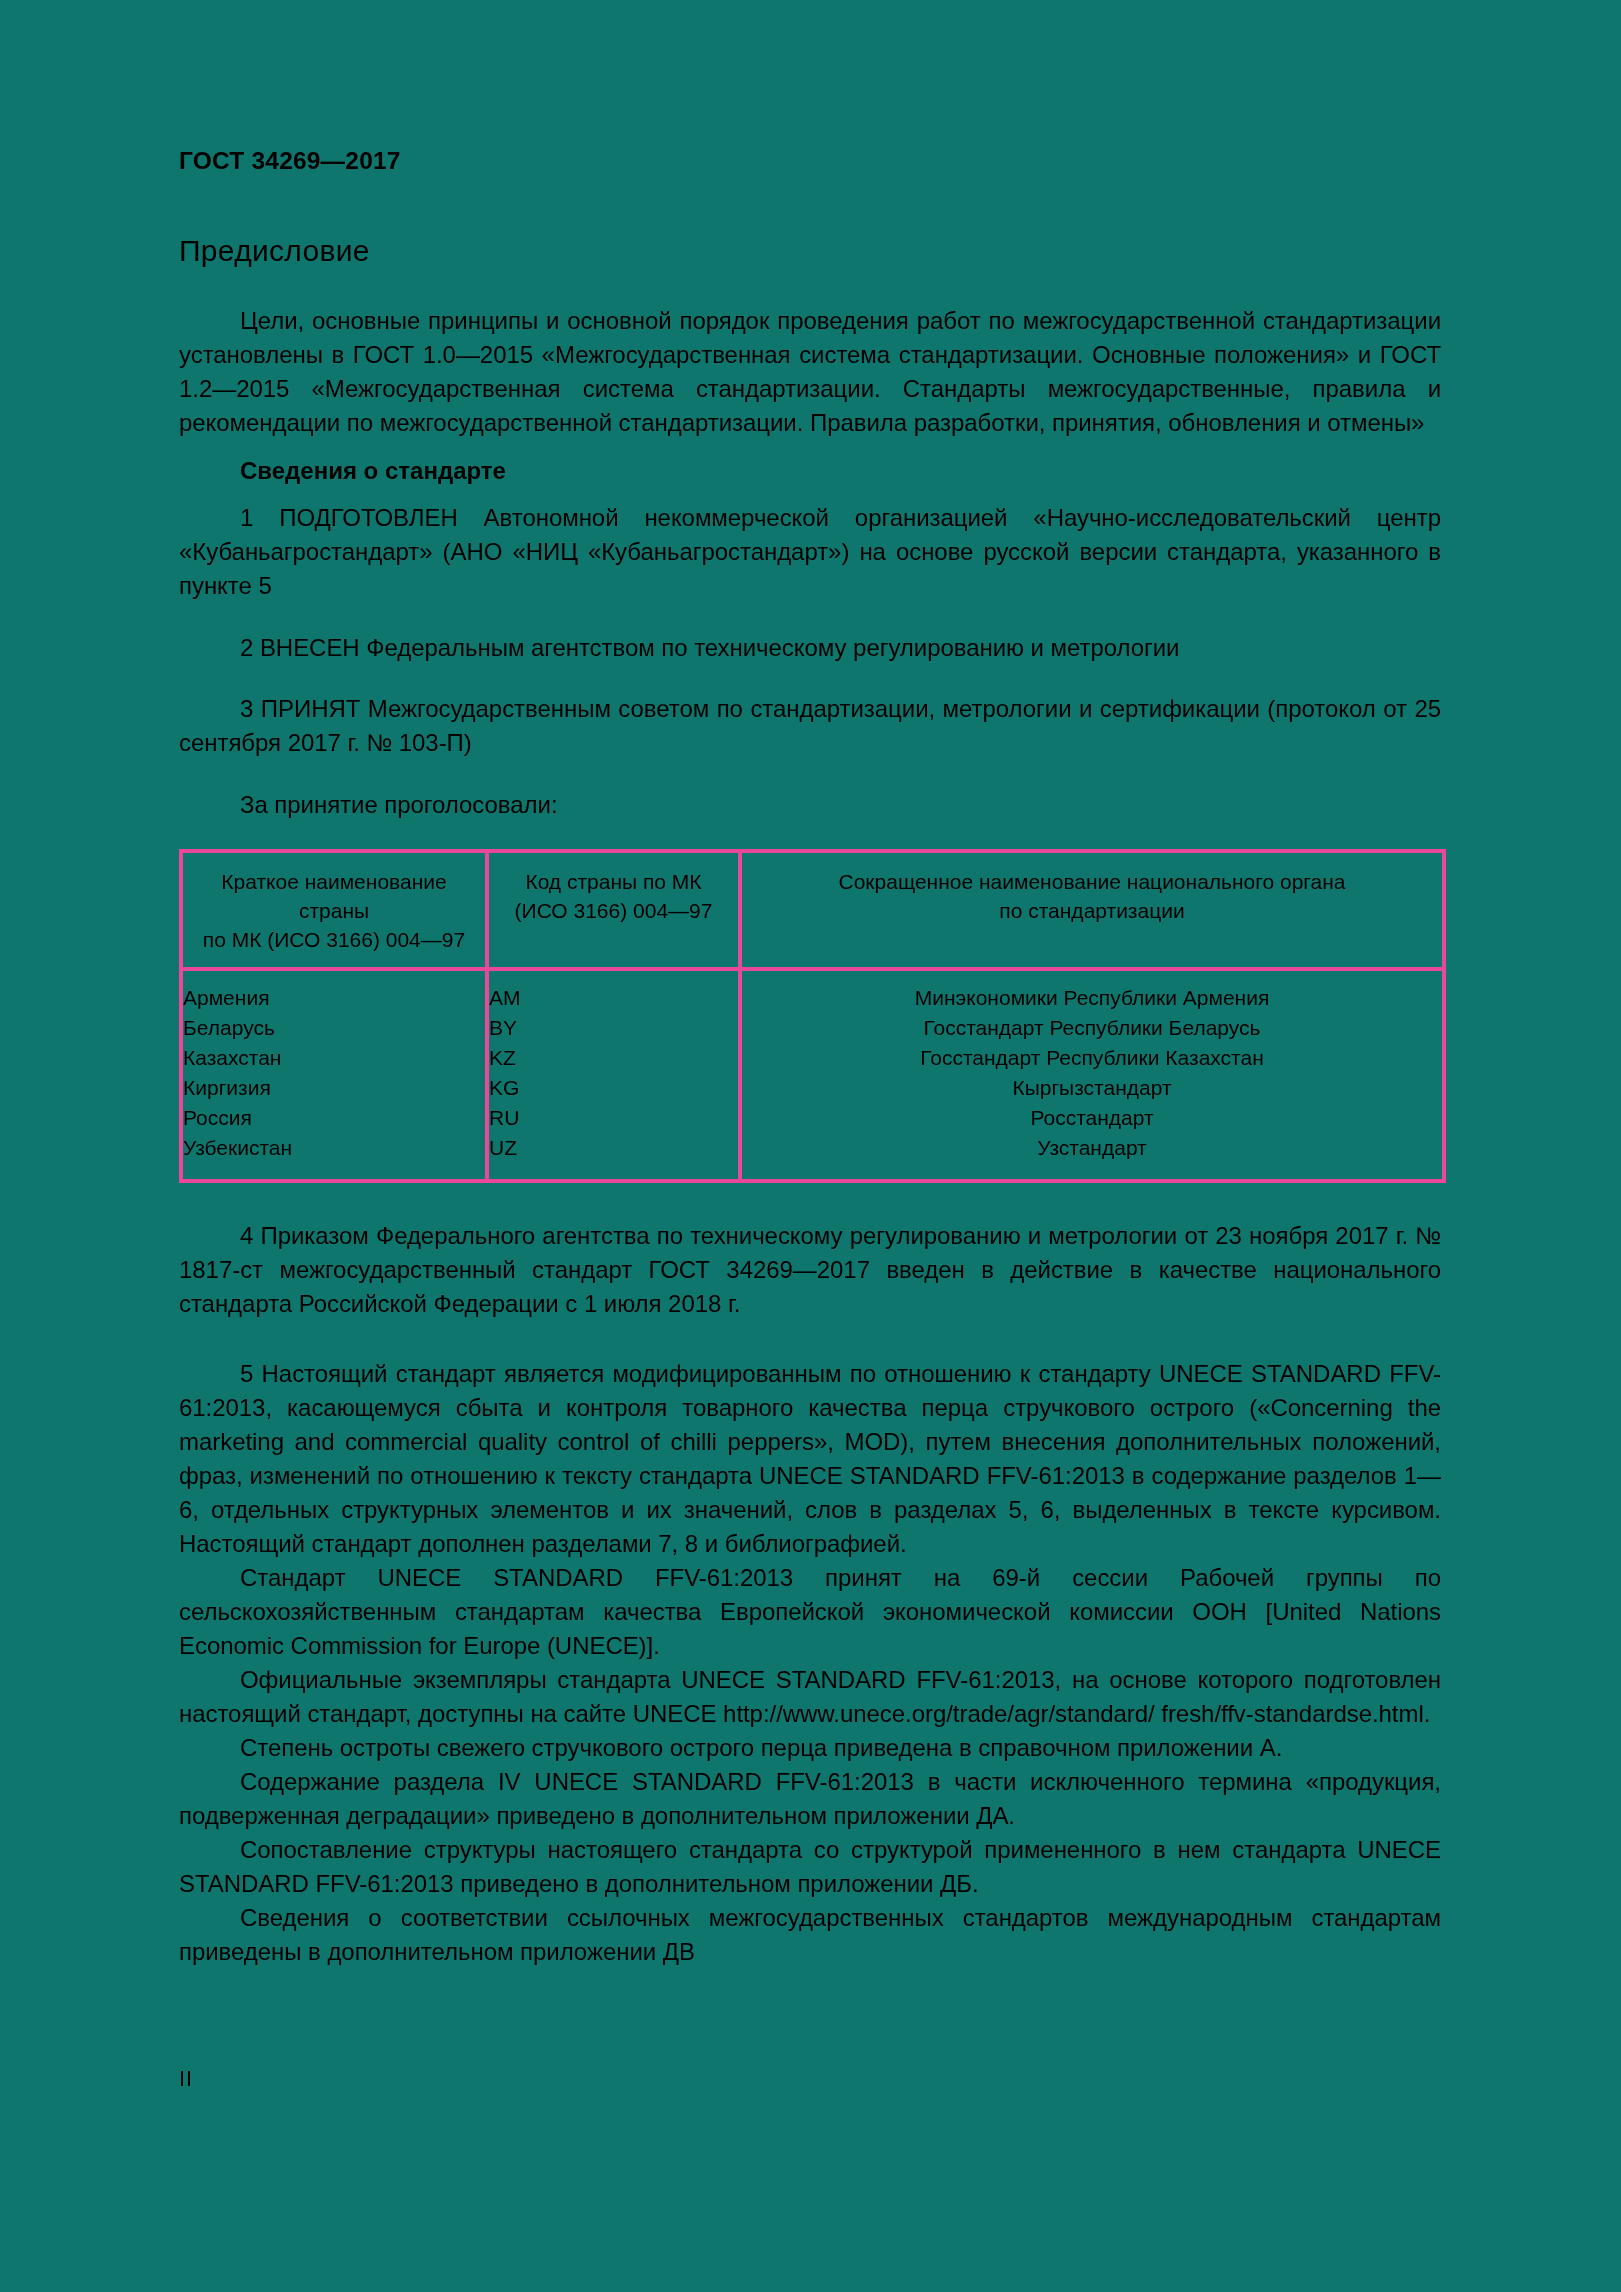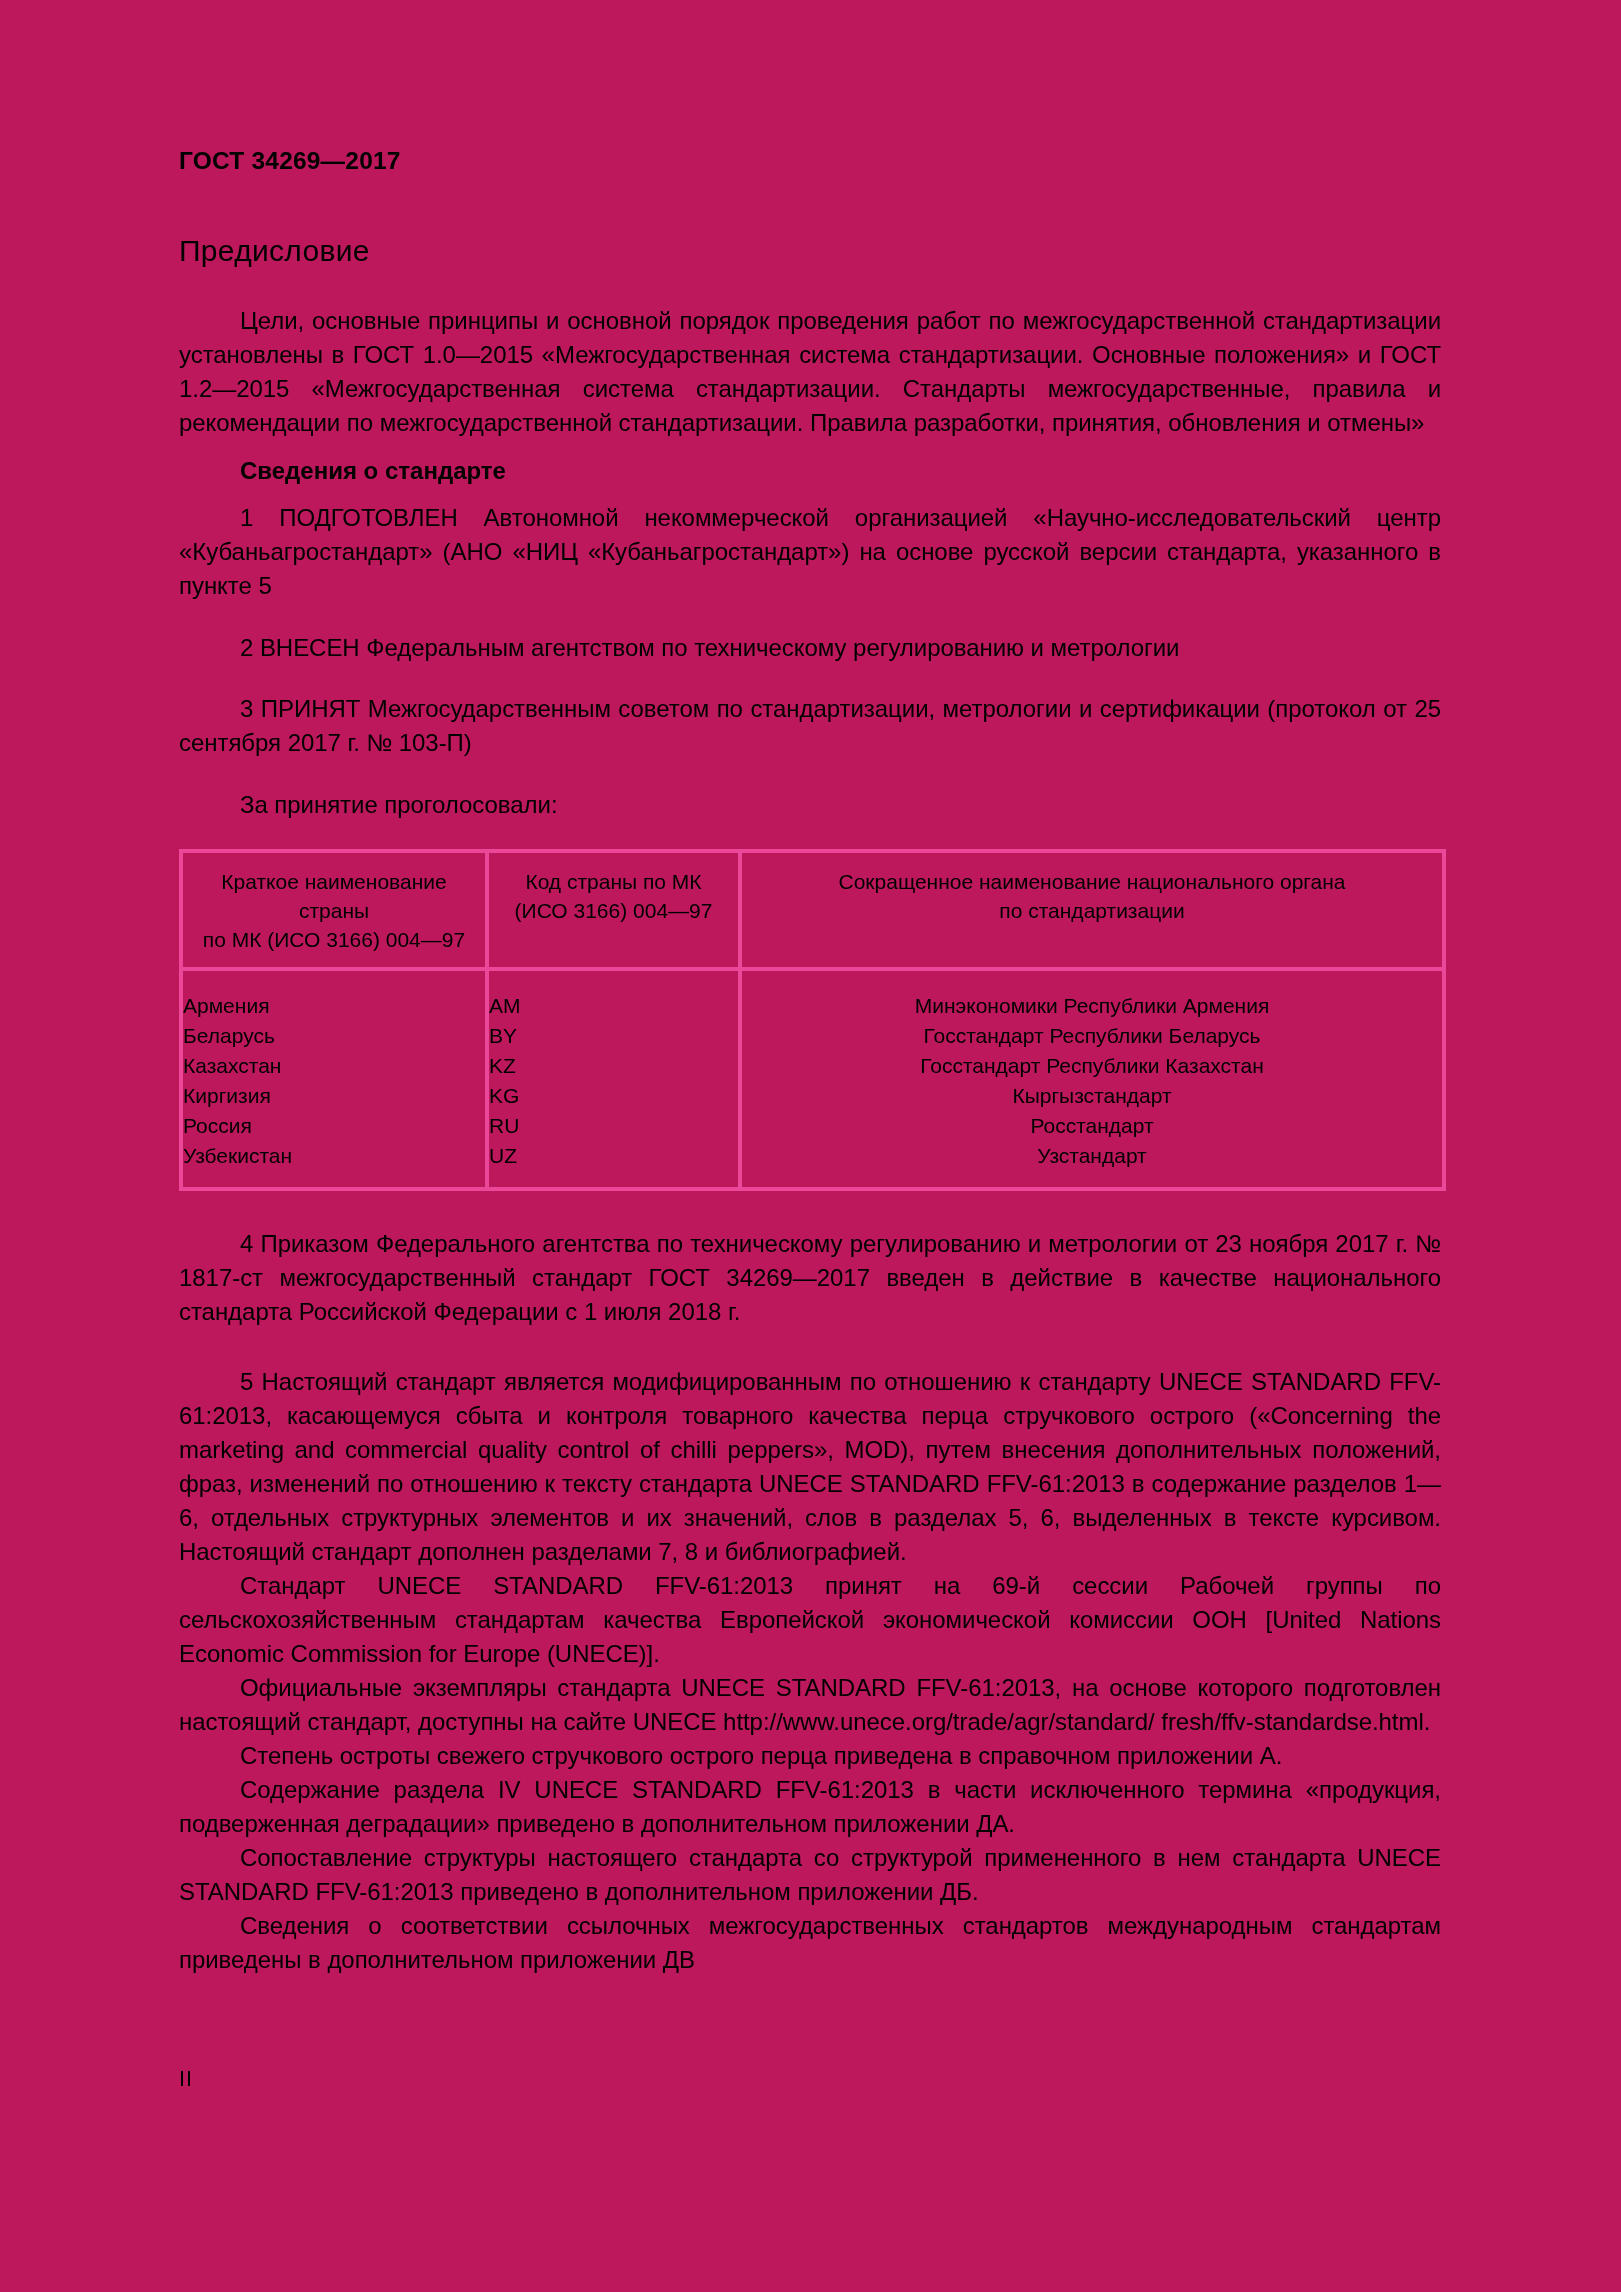--- a/index.html
+++ b/index.html
@@ -4,21 +4,21 @@
 <style>
   html, body {
     margin: 0;
     padding: 0;
     background: #ffffff;
   }
   .page {
     position: relative;
     width: 1621px;
     height: 2293px;
-    background: #be185d;
+    background: #0f766e;
     font-family: "Liberation Sans", sans-serif;
     color: #000000;
     box-sizing: border-box;
     overflow: hidden;
   }
   .content {
     position: absolute;
     left: 179px;
     top: 147px;
     width: 1262px;
@@ -85,21 +85,21 @@
     text-align: left;
   }
   td.cell-code {
     text-align: center;
   }
   td.cell-body {
     padding: 0 0 0 35px;
     text-align: center;
   }
   .stack {
-    padding-top: 20px;
+    padding-top: 12px;
     padding-bottom: 15.7px;
   }
   .stack div { line-height: 30px; }
   .stack div.code { text-align: left; }
   
   .folio {
     position: absolute;
     left: 179px;
     top: 2066px;
     font-size: 21.6px;

